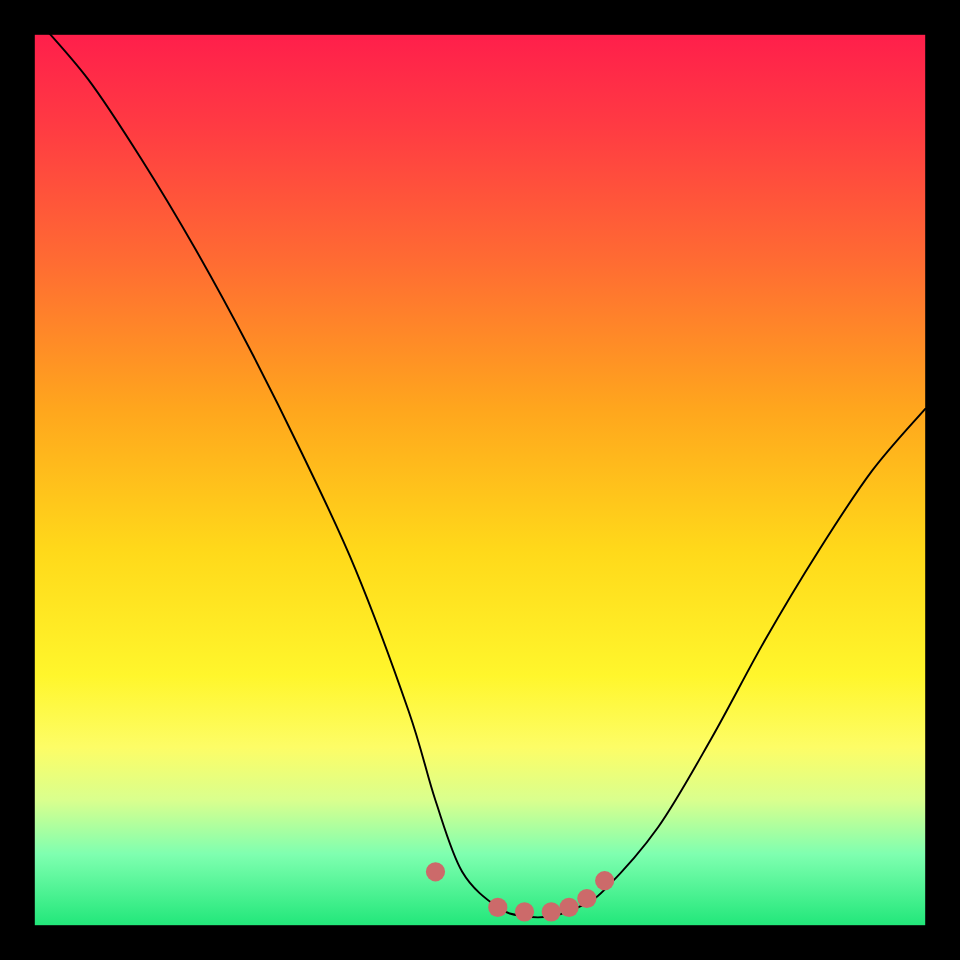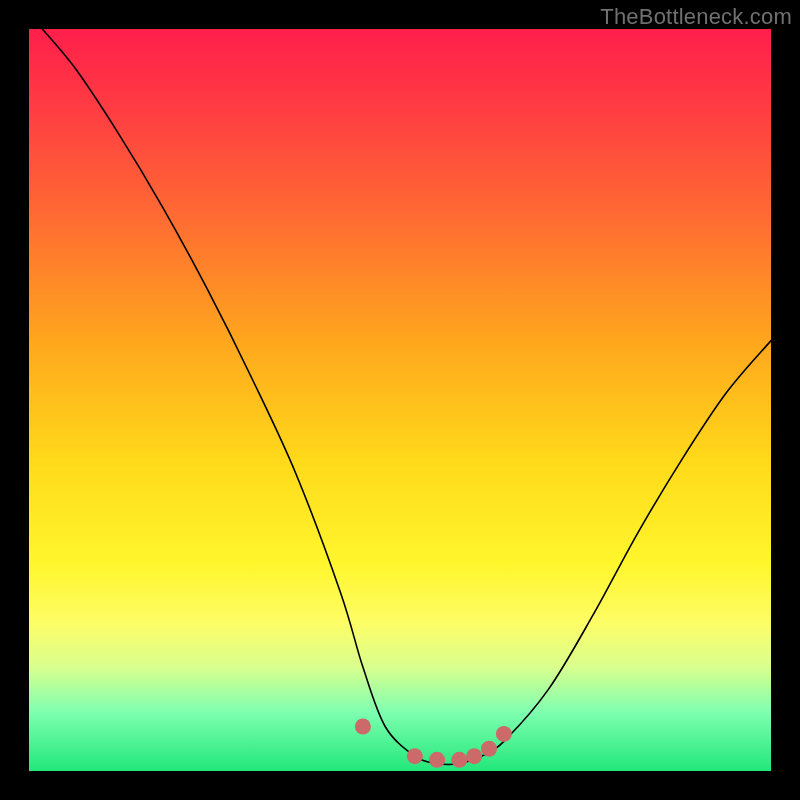--- a/index.html
+++ b/index.html
@@ -53,21 +53,20 @@
     letter-spacing: 0.2px;
     font-weight: 400;
     user-select: none;
   }
 </style>
 </head>
 <body>
 
 <div class="frame">
 
-  <div class="watermark">TheBottleneck.com</div>
 
   <div class="plot">
     <svg class="curve" viewBox="0 0 742 742" preserveAspectRatio="none">
       <path id="curve-path" fill="none" stroke="#000" stroke-width="1.6" stroke-linecap="round" stroke-linejoin="round" d="M 0 -14.840000000000032 C 7.419999999999999 -6.183333333333357, 29.68 17.31333333333335, 44.519999999999996 37.10000000000002 C 59.35999999999999 56.8866666666667, 74.19999999999999 80.38333333333333, 89.03999999999999 103.88 C 103.88 127.37666666666667, 118.72 152.11000000000004, 133.56 178.08000000000004 C 148.4 204.05000000000004, 163.23999999999998 231.25666666666666, 178.07999999999998 259.7 C 192.92 288.1433333333333, 207.76 317.82333333333327, 222.6 348.73999999999995 C 237.44 379.65666666666664, 252.28 409.33666666666664, 267.12 445.2 C 281.96 481.06333333333333, 300.51 531.7666666666668, 311.64 563.9200000000001 C 322.77 596.0733333333334, 326.48 615.86, 333.90000000000003 638.12 C 341.32000000000005 660.38, 347.50333333333333 682.64, 356.15999999999997 697.48 C 364.8166666666666 712.32, 377.18333333333334 720.9766666666667, 385.84000000000003 727.16 C 394.4966666666667 733.3433333333332, 400.68000000000006 733.3433333333334, 408.1 734.58 C 415.52 735.8166666666667, 422.93999999999994 735.8166666666667, 430.35999999999996 734.58 C 437.78 733.3433333333334, 445.2 730.87, 452.62 727.16 C 460.04 723.4499999999999, 463.75 723.45, 474.88 712.32 C 486.01 701.19, 504.56 681.4033333333333, 519.4 660.38 C 534.24 639.3566666666667, 549.0799999999999 612.1500000000001, 563.92 586.1800000000001 C 578.76 560.21, 593.5999999999999 530.53, 608.4399999999999 504.56 C 623.28 478.59, 638.12 453.8566666666667, 652.96 430.36 C 667.8000000000001 406.86333333333334, 682.6399999999999 383.3666666666667, 697.4799999999999 363.58 C 712.3199999999999 343.7933333333333, 734.5799999999999 320.2966666666667, 742 311.64000000000004"></path>
       <g id="marker-group">
           <circle cx="333.90000000000003" cy="697.48" r="8" fill="#cc6a6a"></circle>
           <circle cx="385.84000000000003" cy="727.16" r="8" fill="#cc6a6a"></circle>
           <circle cx="408.1" cy="730.87" r="8" fill="#cc6a6a"></circle>
           <circle cx="430.35999999999996" cy="730.87" r="8" fill="#cc6a6a"></circle>
           <circle cx="445.2" cy="727.16" r="8" fill="#cc6a6a"></circle>

